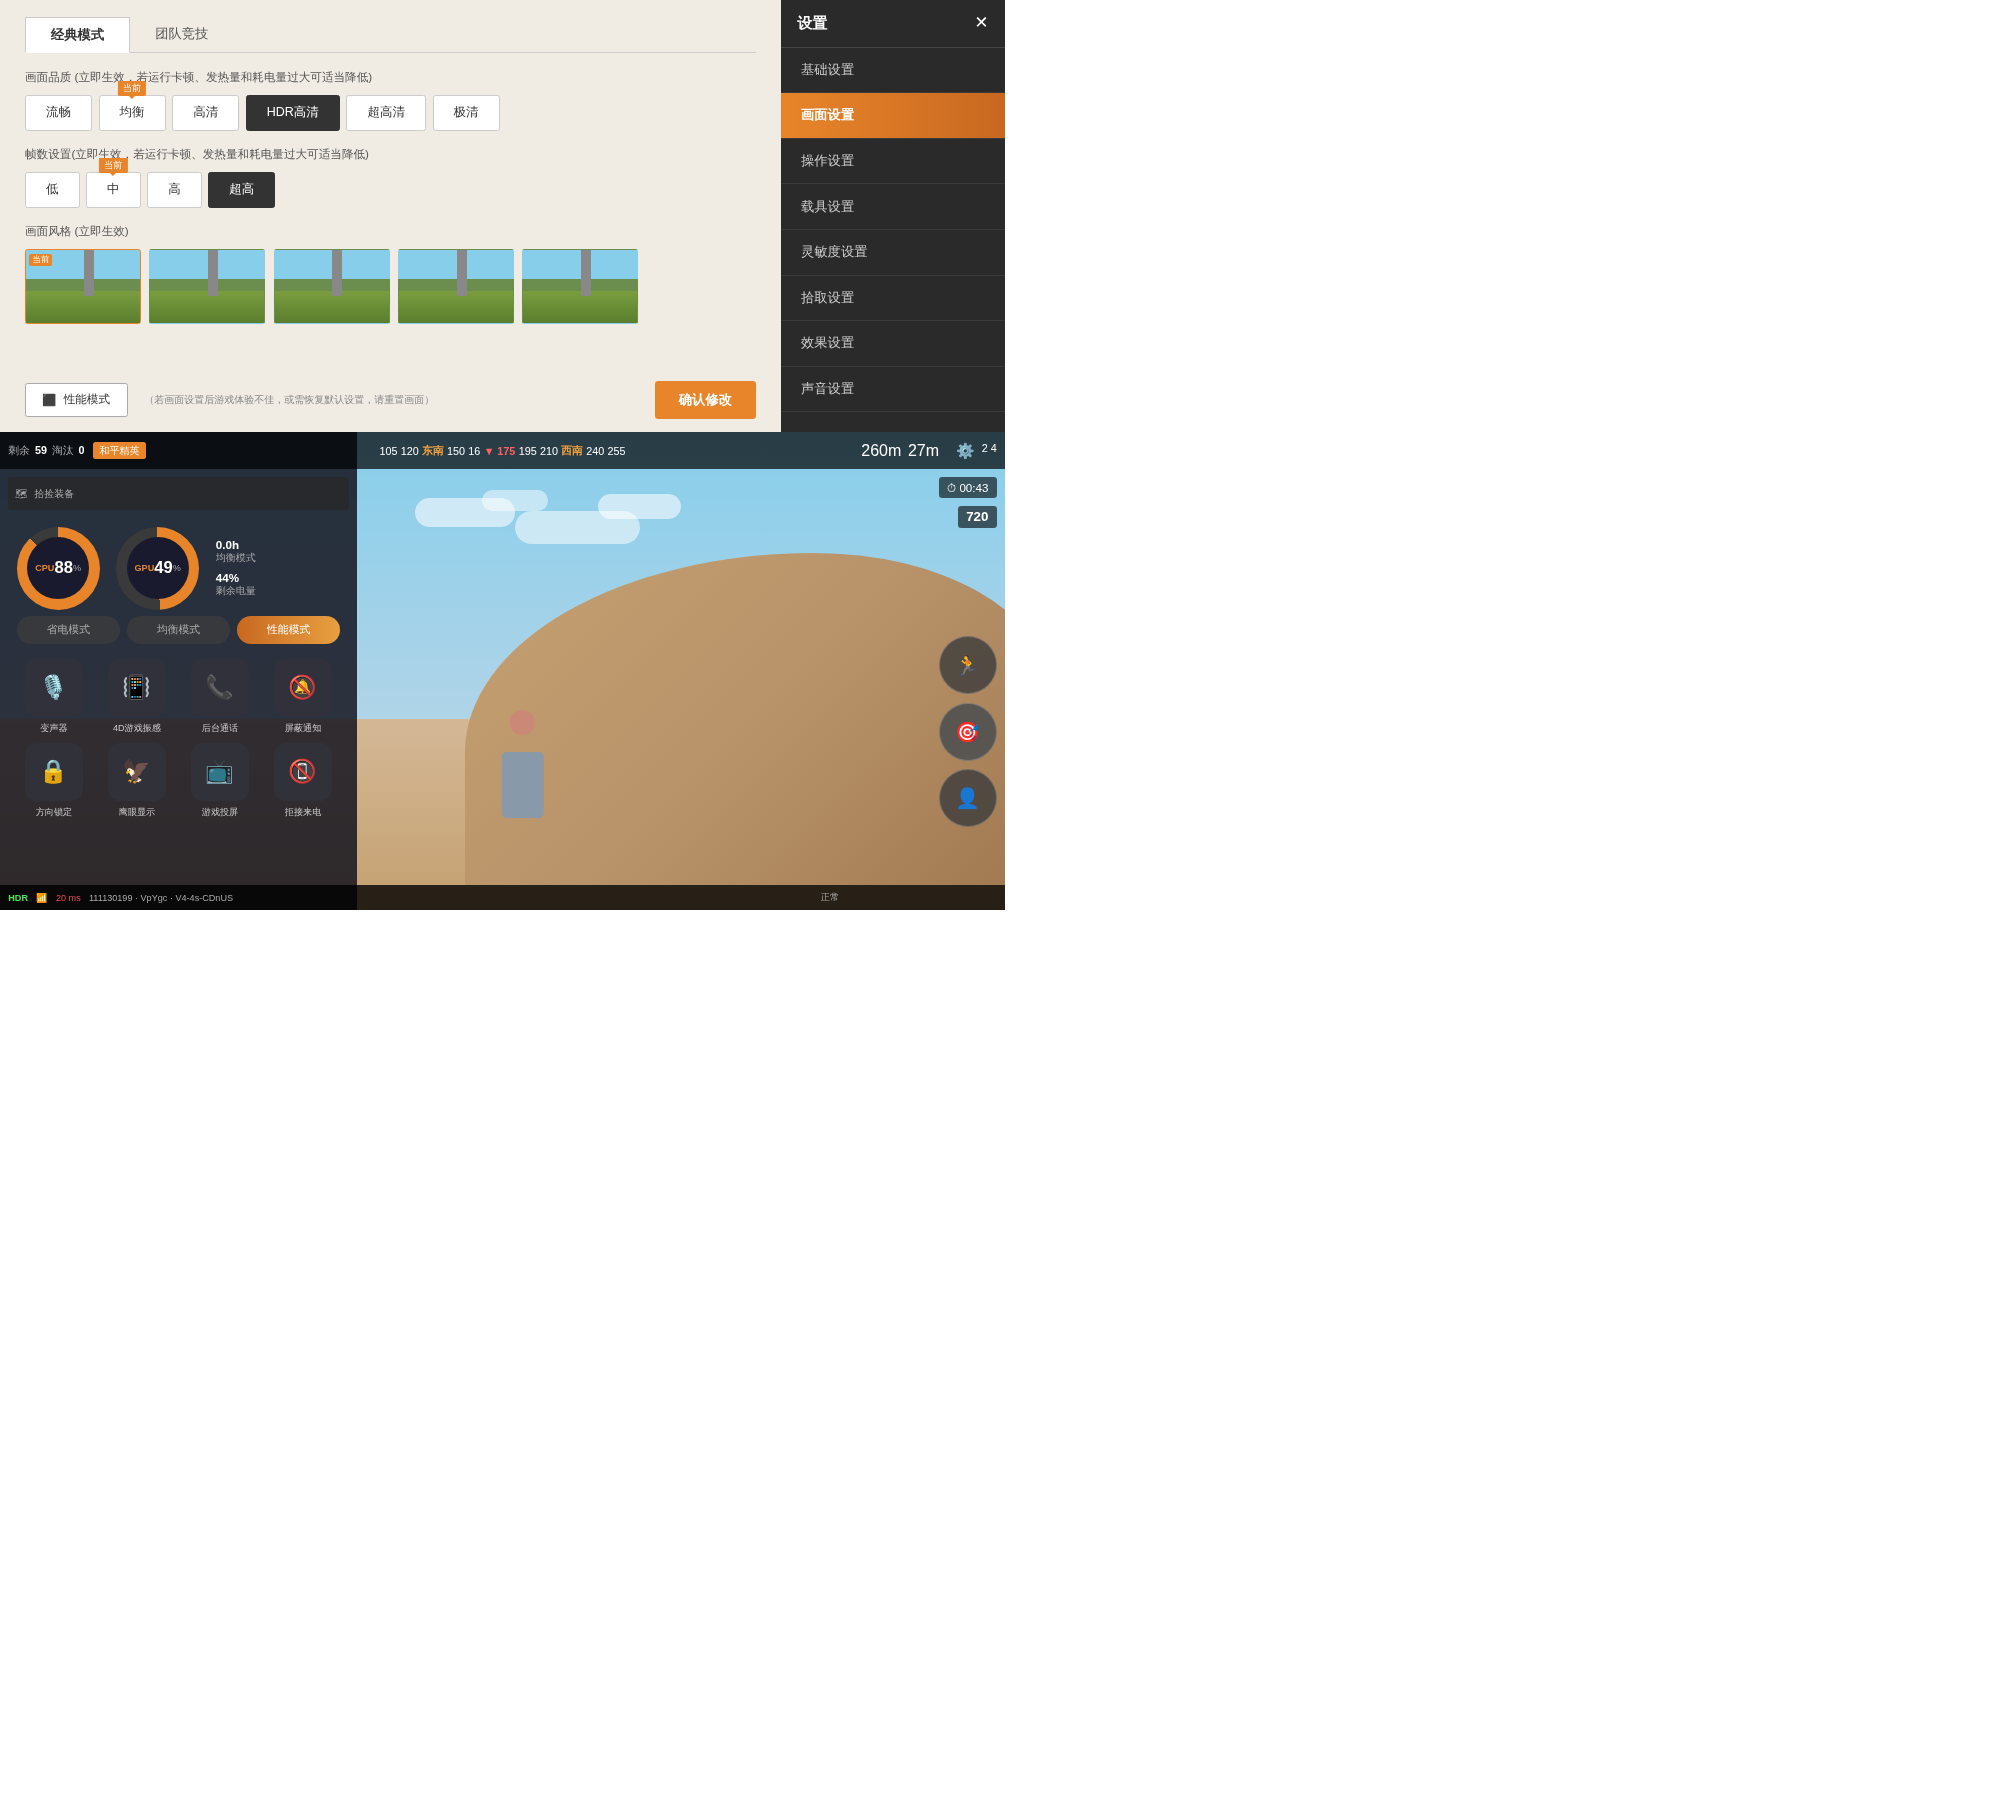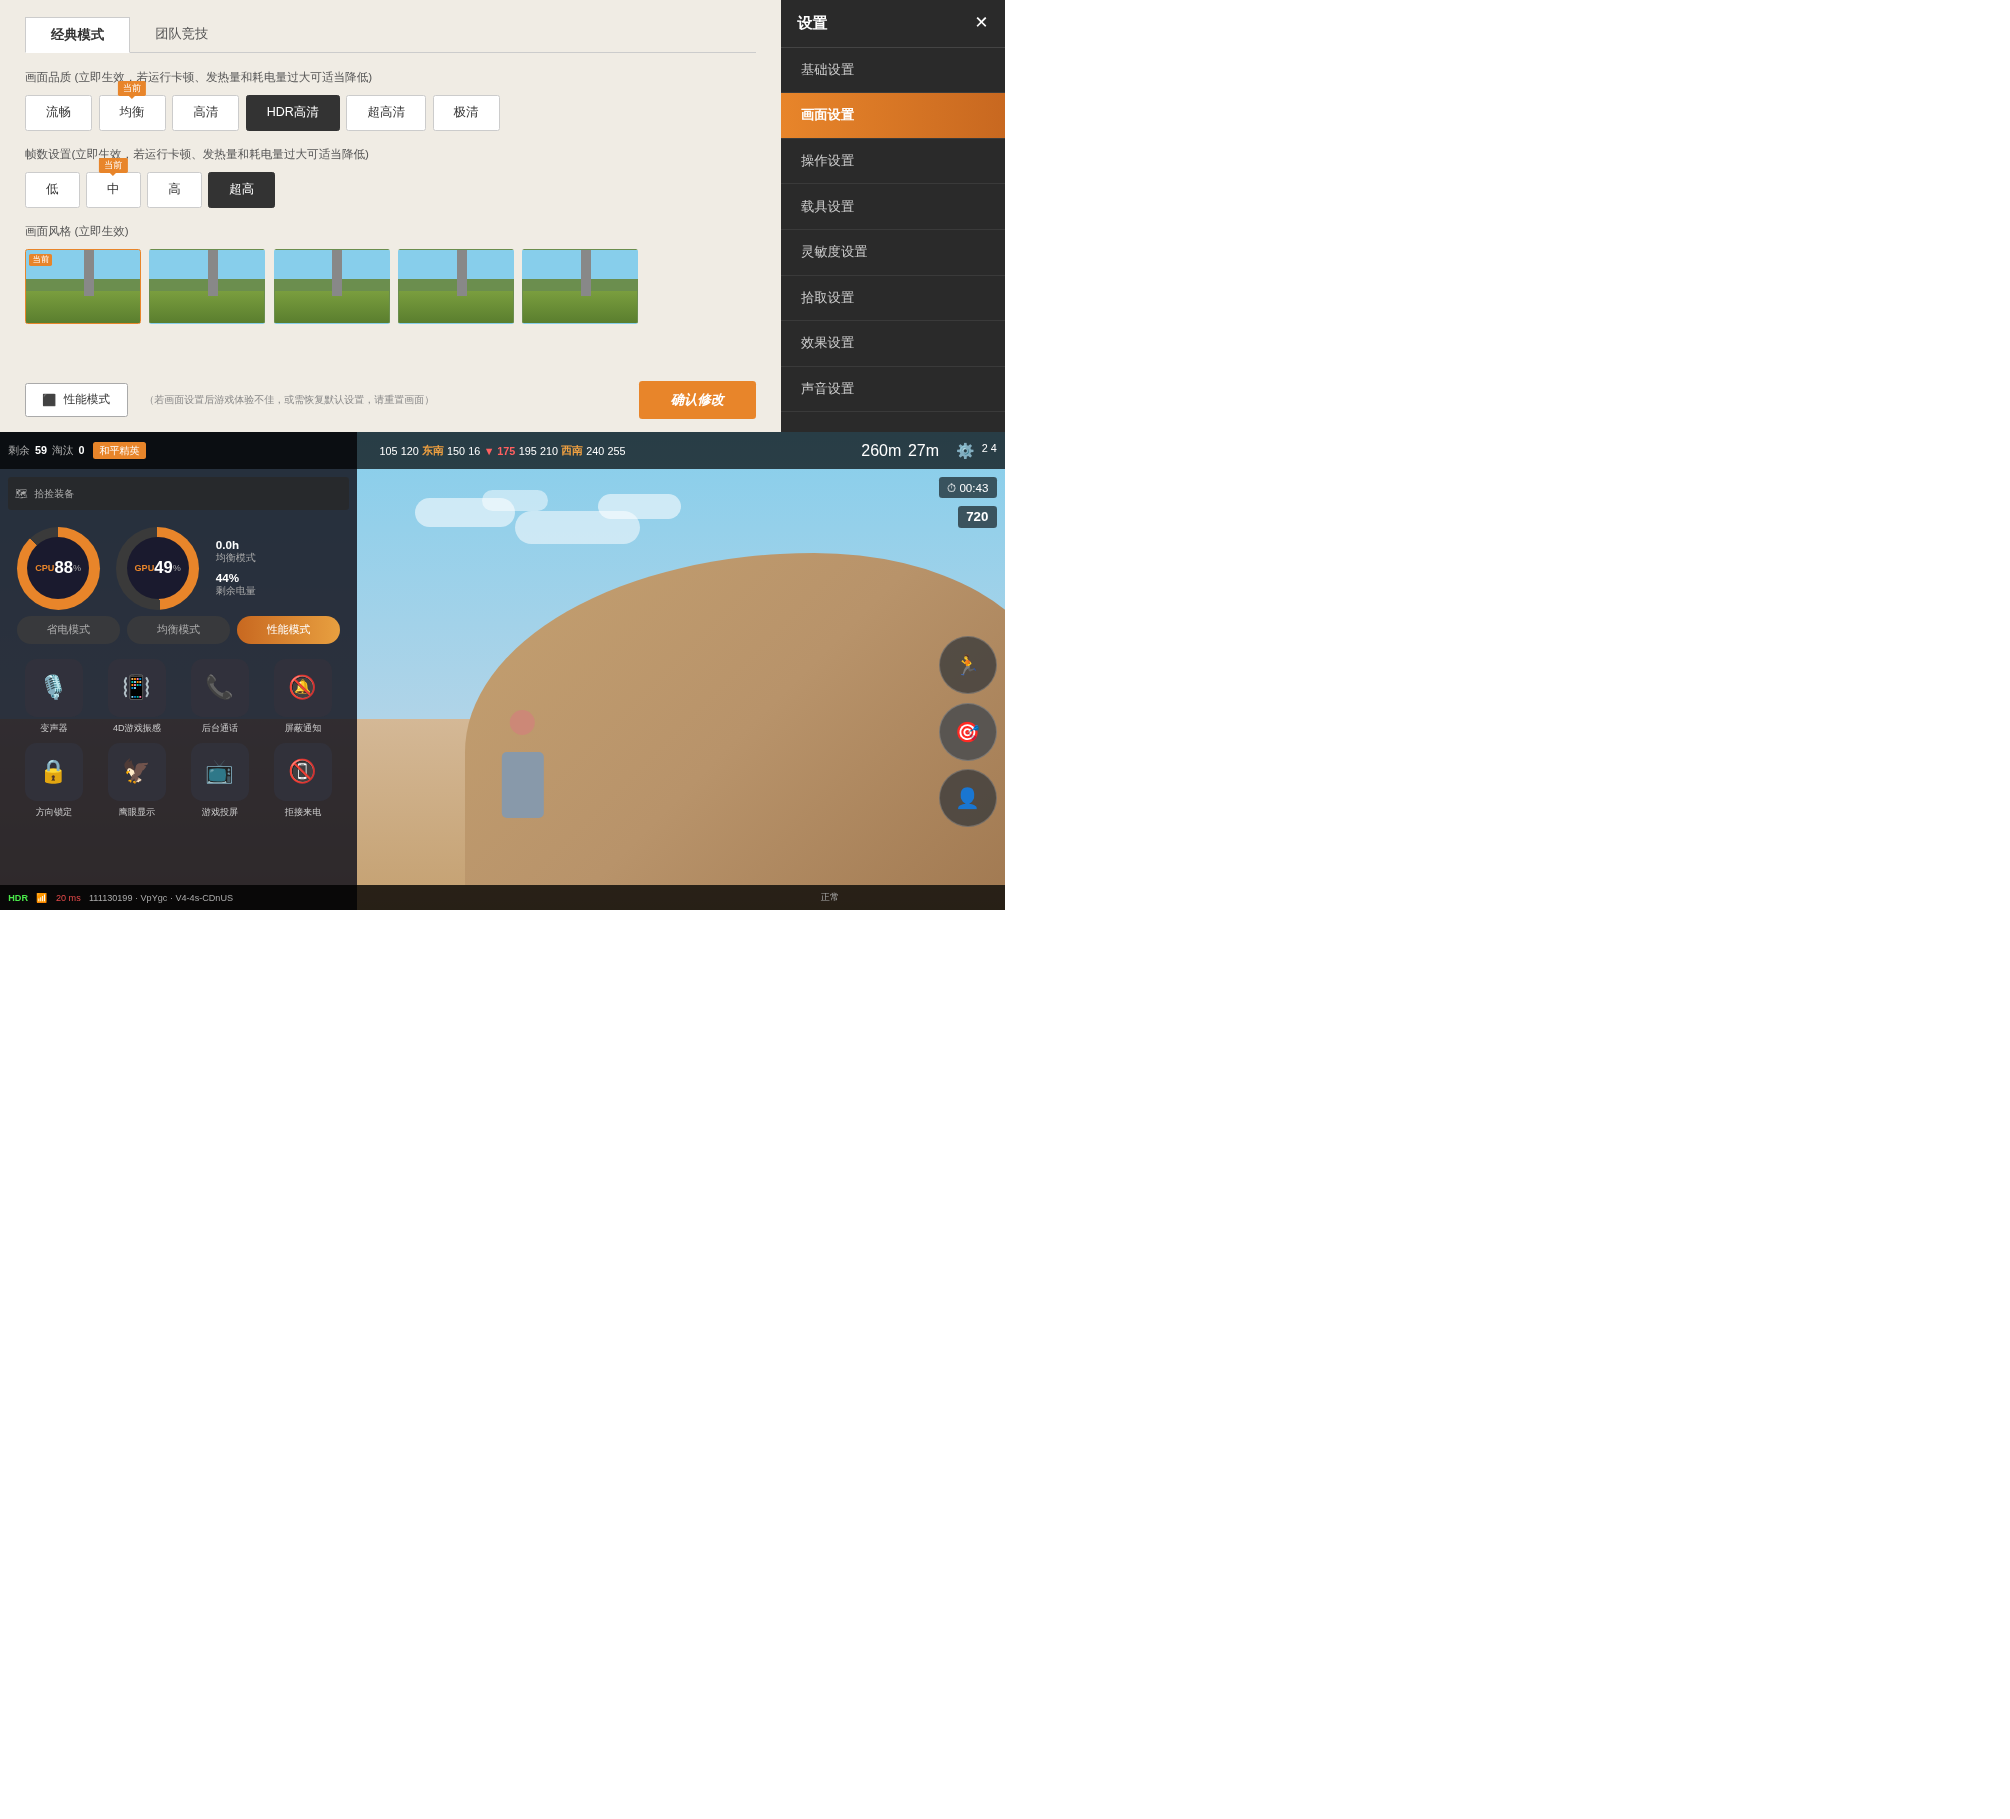--- a/index.html
+++ b/index.html
@@ -183,29 +183,28 @@
       color: #333;
     }
 
     .hint-text {
       font-size: 10px;
       color: #888;
       flex: 1;
     }
 
     .confirm-btn {
-      padding: 10px 32px;
+      padding: 10px 24px;
       background: #e8852a;
       color: white;
       border: none;
       font-size: 13.3px;
       cursor: pointer;
       border-radius: 3.3px;
       font-weight: bold;
-      font-style: italic;
     }
 
     
     .settings-sidebar {
       width: 224px;
       background: #2a2a2a;
       display: flex;
       flex-direction: column;
     }
 

